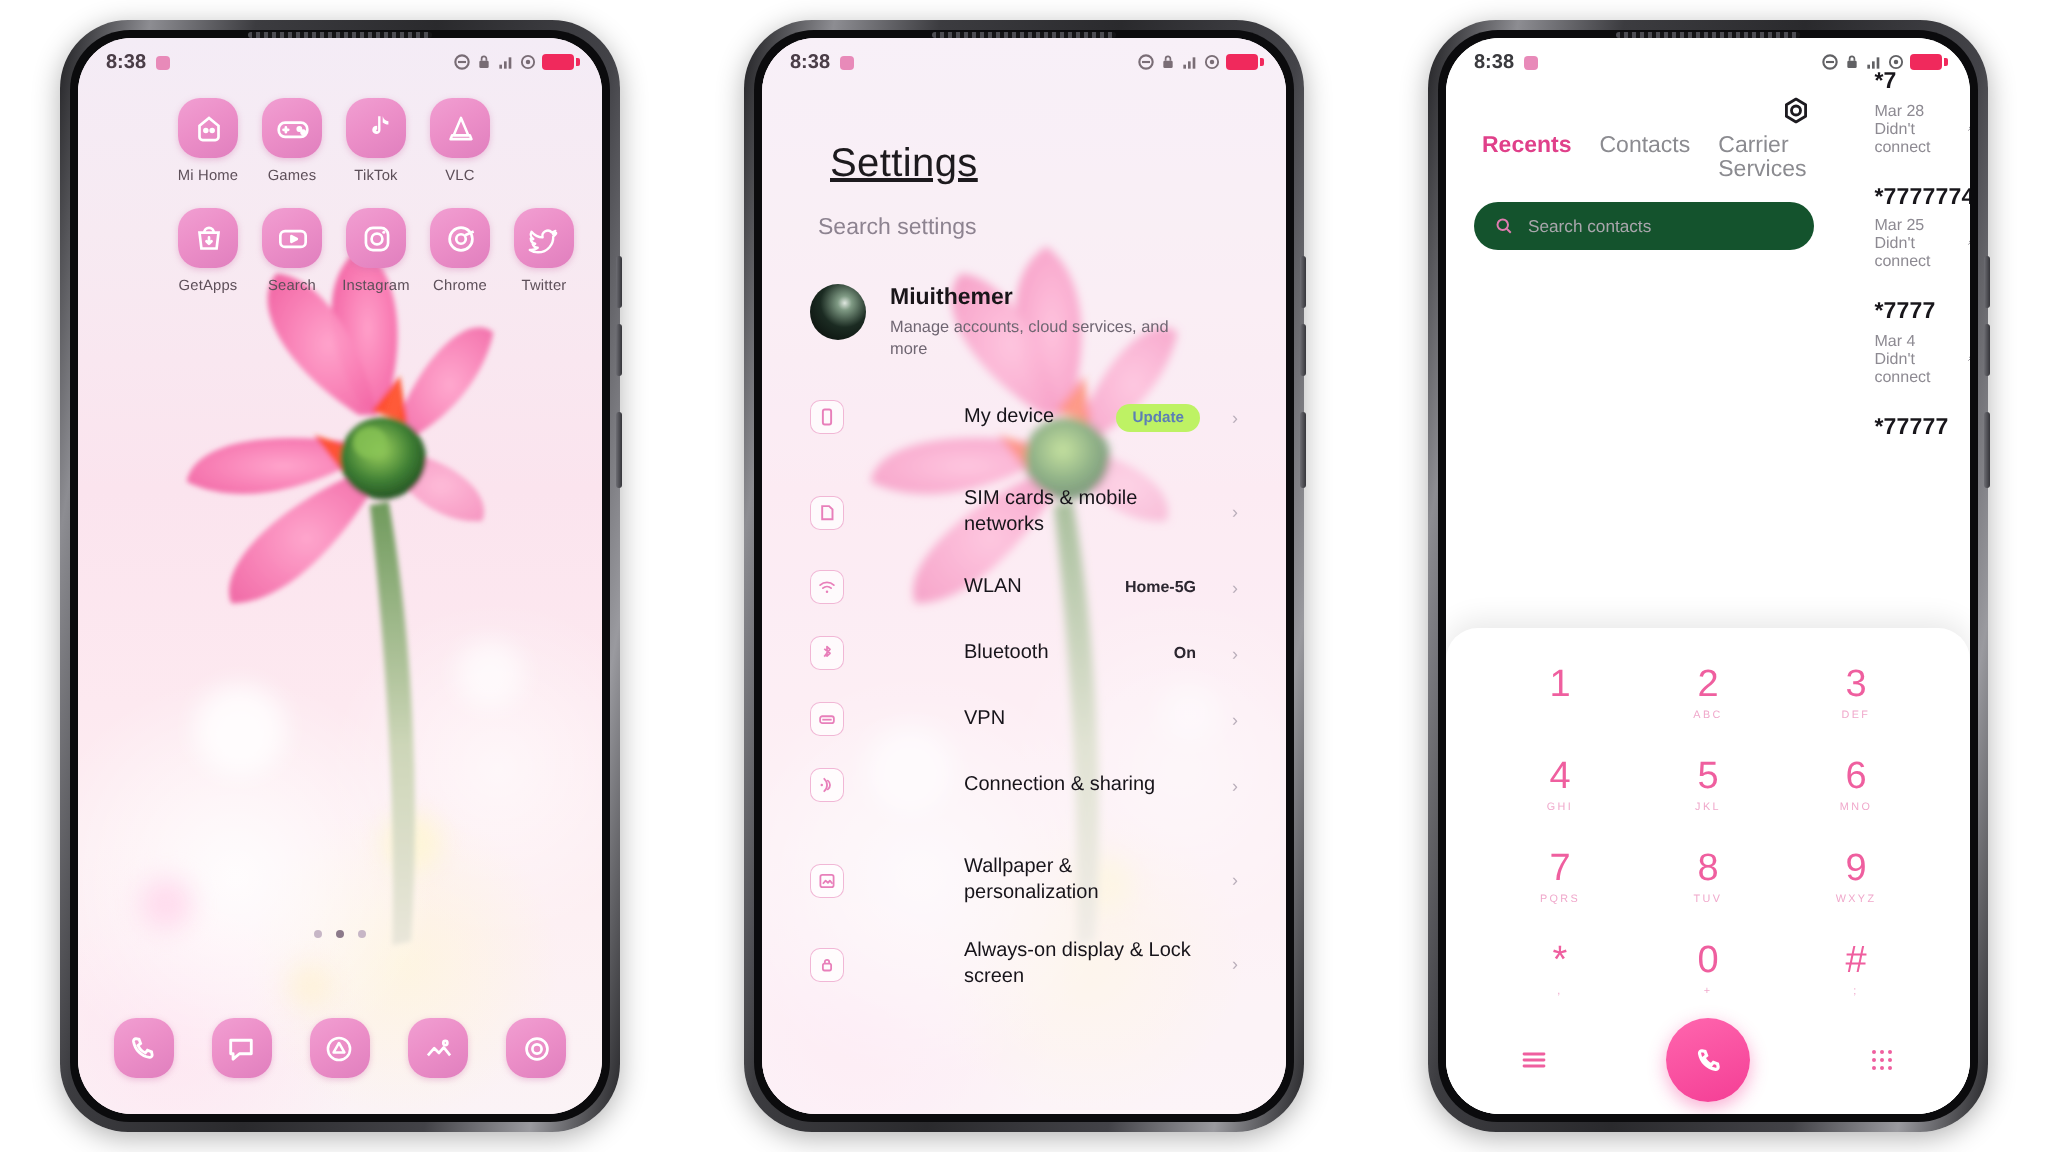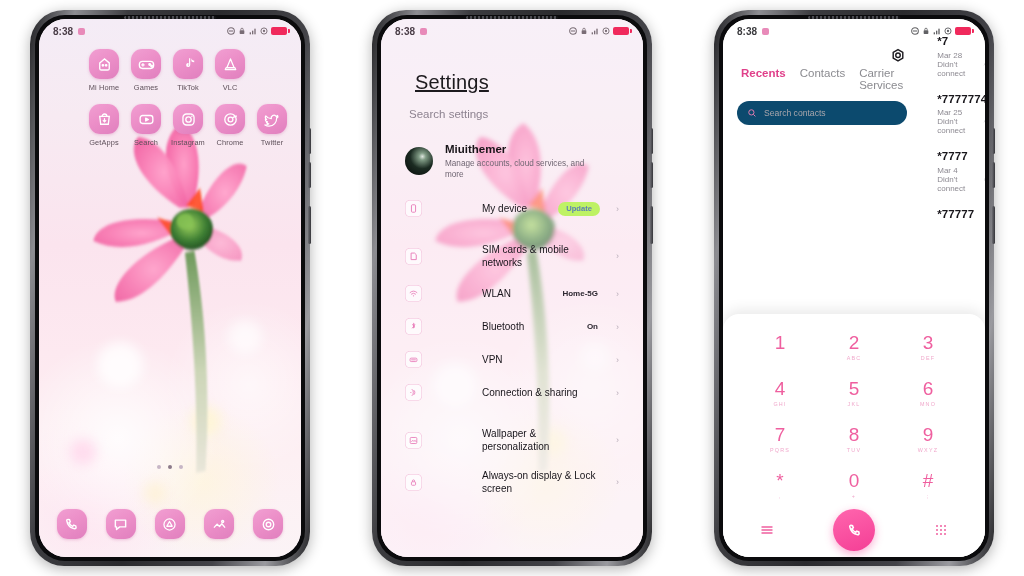--- a/index.html
+++ b/index.html
@@ -109,21 +109,21 @@
   .pd.on { background:#8c7a8a; }
   .dock { position:absolute; bottom:18px; left:0; right:0; display:flex; justify-content:space-around; padding:0 8px; }
   .dock .app-ico { width:30px;height:30px; }
 
   
   .settings { position:absolute; inset:0; z-index:20; overflow:hidden; }
   .set-scrim { position:absolute; inset:0; background: rgba(253,246,250,0.42); }
   .set-inner { position:relative; z-index:2; padding-top:38px; }
   .set-title { font-size:20px; font-weight:400; color:#1d1a1e; padding: 14px 34px 0; letter-spacing:.2px;text-decoration:underline; }
   .set-search { font-size:11.5px; color:#8d8390; padding: 14px 28px 0; }
-  .set-profile { display:flex; align-items:center; gap:12px; padding: 22px 24px 0; }
+  .set-profile { display:flex; gap:12px; padding: 22px 24px 0; }
   .avatar {
     width:28px;height:28px;border-radius:50%;flex:0 0 28px;
     background: radial-gradient(circle at 62% 34%, #dfe7e0 0%, #7f9a84 14%, #1b2b22 48%, #060807 100%);
   }
   .pf-name { font-size:11.5px; color:#191519; font-weight:600; line-height:1.3; }
   .pf-sub { font-size:8.2px; color:#6f6672; line-height:1.35; max-width:160px; margin-top:1px; }
   .set-list { margin-top:12px; }
   .set-row { display:flex; align-items:center; padding: 8px 24px; gap:12px; min-height:30px; }
   .set-row.gap { margin-top:10px; }
   .row-ico {
@@ -143,21 +143,21 @@
 
   
   .dialer { position:absolute; inset:0; background:#fff; z-index:20; display:flex; flex-direction:row; }
   .dl-top { position:relative; padding-top:26px; }
   .gear-btn { position:absolute; right:14px; top:28px; width:18px;height:18px; }
   .gear-btn svg { width:18px;height:18px; }
   .tabs { display:flex; gap:14px; padding: 22px 18px 0; align-items:baseline; }
   .tab { font-size:11.5px; color:#8b8b90; }
   .tab.active { color:#e0408a; font-weight:600; }
   .search-pill {
-    margin: 10px 14px 0; height:24px; border-radius:12px; background:#0c4a6e;
+    margin: 10px 14px 0; height:24px; border-radius:12px; background:#14532d;
     display:flex; align-items:center; gap:7px; padding: 0 10px;
   }
   .search-pill span.ph { font-size:8.6px; color:#a9a6ac; }
   .calls { padding: 8px 0 0; position:relative; }
   .call-row { display:flex; align-items:center; padding: 7px 16px; gap:8px; }
   .call-main { flex:1; }
   .call-num { font-size:11.5px; color:#18161b; font-weight:600; line-height:1.35; letter-spacing:.1px; }
   .call-sub { font-size:8px; color:#8d8a92; display:flex; align-items:center; gap:4px; margin-top:1px; }
   .call-info {
     width:13px;height:13px;border-radius:50%;

